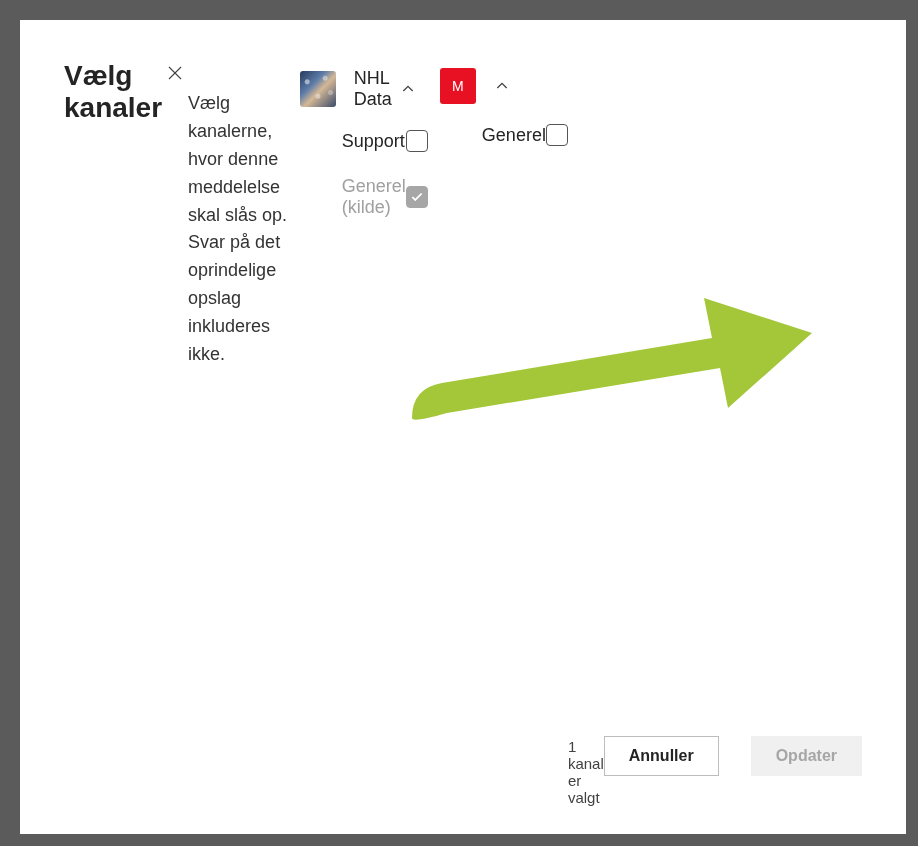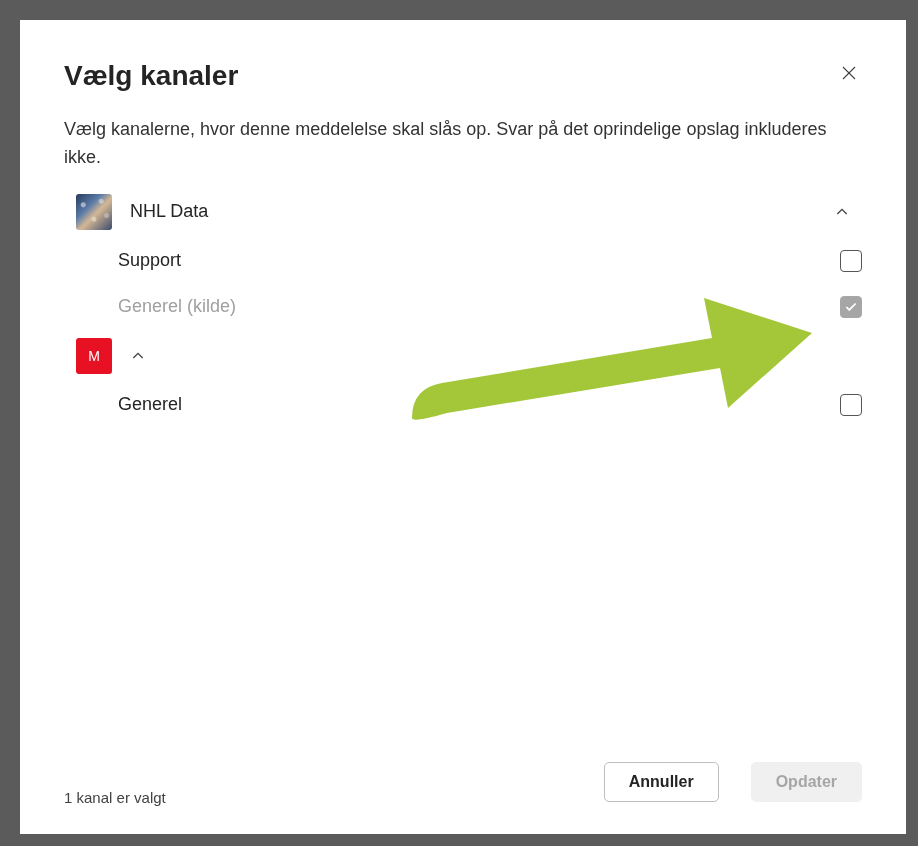--- a/index.html
+++ b/index.html
@@ -12,21 +12,21 @@
       position: relative;
     }
     .modal {
       position: absolute;
       top: 20px;
       left: 20px;
       right: 12px;
       bottom: 12px;
       background: #ffffff;
       display: flex;
-      flex-direction: column;
+      flex-direction: row;
       padding: 40px 44px 28px 44px;
     }
     .modal-header {
       display: flex;
       justify-content: space-between;
       align-items: flex-start;
       margin-bottom: 24px;
     }
     .modal-title {
       font-size: 28px;
@@ -42,20 +42,21 @@
       display: flex;
       align-items: center;
       justify-content: center;
     }
     .close-btn svg { width: 18px; height: 18px; }
     .modal-description {
       font-size: 18px;
       color: #333;
       line-height: 1.55;
       margin-bottom: 14px;
+      margin-top: 30px;
     }
     .team-section { margin-bottom: 0; }
     .team-header {
       display: flex;
       align-items: center;
       cursor: pointer;
       padding: 8px 12px;
     }
     .team-avatar {
       width: 36px;
@@ -142,21 +143,21 @@
     .status-text {
       font-size: 15px;
       color: #424242;
       margin-top: 32px;
     }
     .footer-buttons { display: flex; gap: 12px; }
     .btn {
       font-size: 16px;
       font-weight: 600;
       padding: 10px 24px;
-      border-radius: 5px;
+      border-radius: 0;
       cursor: pointer;
       font-family: inherit;
     }
     .btn-secondary {
       background: #fff;
       border: 1px solid #bdbdbd;
       color: #242424;
     }
     .btn-primary {
       background: #f0f0f0;

